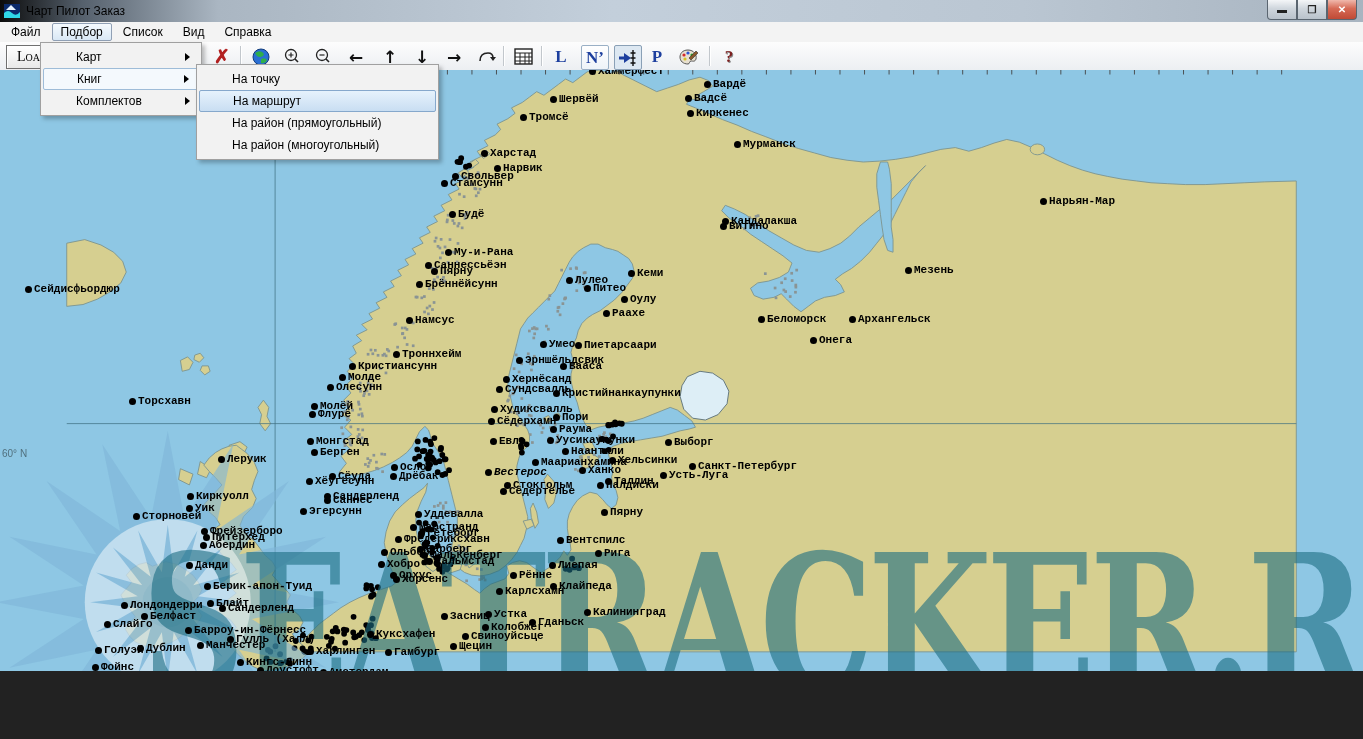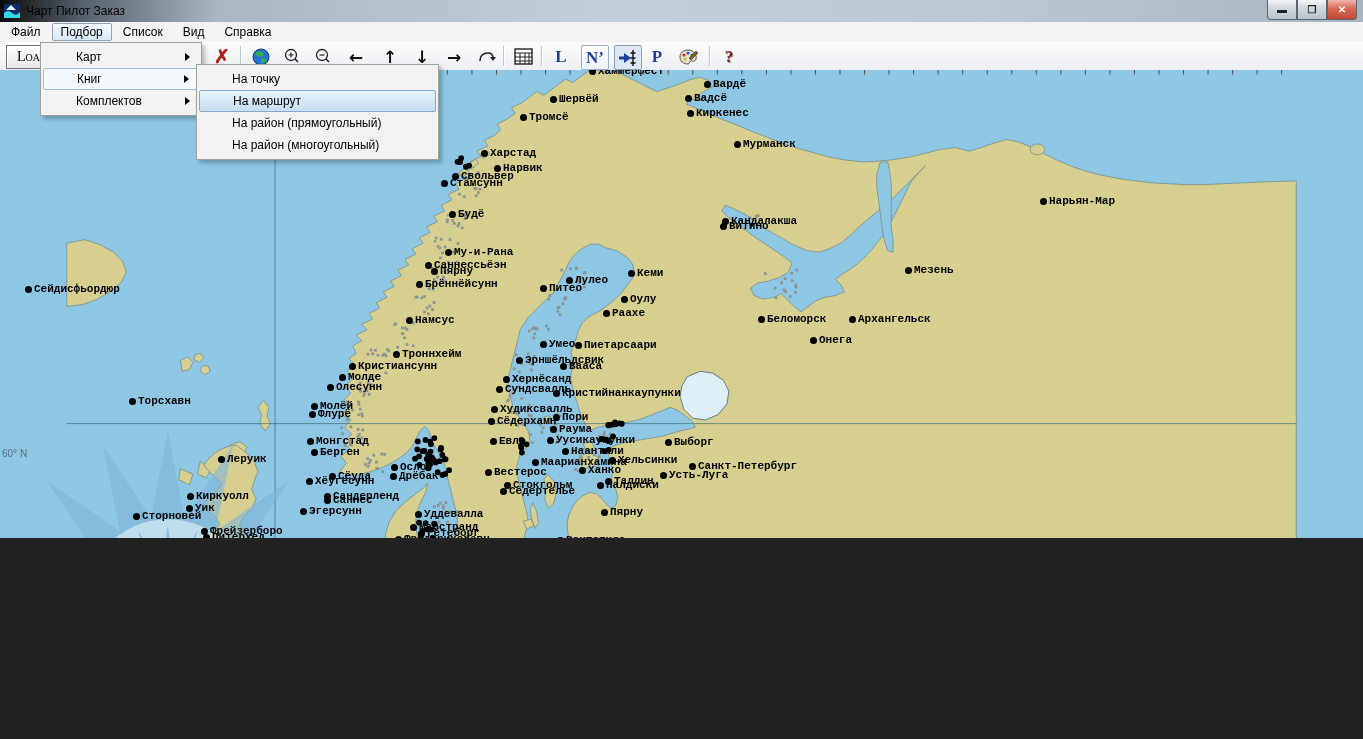--- a/index.html
+++ b/index.html
@@ -1,16 +1,16 @@
 <!DOCTYPE html>
 <html><head>
 <meta charset="utf-8">
 <style>
   html,body{margin:0;padding:0;background:#222;}
-  .window{position:relative;width:1363px;height:538px;background:#f0f0f0;overflow:hidden;
+  .window{position:relative;width:1363px;height:671px;background:#f0f0f0;overflow:hidden;
           font-family:"Liberation Sans",sans-serif;outline:1px solid #111;}
   
   .titlebar{position:absolute;left:0;top:0;width:1363px;height:22px;
     background:linear-gradient(90deg,#0b0b0b 0%,#55606c 6%,#aab6c2 16%,#c3cfdb 45%,#bac6d2 75%,#a8b4c0 100%);
     display:flex;align-items:center;}
   .app-icon{width:16px;height:14px;margin:0 6px 0 4px;}
   .title-text{font-size:12px;color:#000;}
   .winbtns{position:absolute;right:6px;top:0;display:flex;height:19px;}
   .winbtn{width:28px;height:19px;border:1px solid #5a6570;border-top:none;display:flex;align-items:center;justify-content:center;
     background:linear-gradient(#f4f6f8,#cfd6dd 45%,#b9c2cb);color:#222;font-size:10px;font-weight:bold;}
@@ -791,21 +791,21 @@
         <div class="city" style="left: 449px; top: 138px;"><span class="dot"></span><span>Будё</span></div>
         <div class="city" style="left: 722px; top: 145px;"><span class="dot"></span><span>Кандалакша</span></div>
         <div class="city" style="left: 720px; top: 150px;"><span class="dot"></span><span>Витино</span></div>
         <div class="city" style="left: 445px; top: 176px;"><span class="dot"></span><span>Му-и-Рана</span></div>
         <div class="city" style="left: 425px; top: 189px;"><span class="dot"></span><span>Саннессьёэн</span></div>
         <div class="city" style="left: 431px; top: 195px;"><span class="dot"></span><span>Пярну</span></div>
         <div class="city" style="left: 905px; top: 194px;"><span class="dot"></span><span>Мезень</span></div>
         <div class="city" style="left: 628px; top: 197px;"><span class="dot"></span><span>Кеми</span></div>
         <div class="city" style="left: 566px; top: 204px;"><span class="dot"></span><span>Лулео</span></div>
         <div class="city" style="left: 416px; top: 208px;"><span class="dot"></span><span>Брённёйсунн</span></div>
-        <div class="city" style="left: 540px; top: 212px; text-align: right;"><span class="dot"></span><span>Питео</span></div>
+        <div class="city" style="left: 584px; top: 212px; text-align: right;"><span class="dot"></span><span>Питео</span></div>
         <div class="city" style="left: 621px; top: 223px;"><span class="dot"></span><span>Оулу</span></div>
         <div class="city" style="left: 603px; top: 237px;"><span class="dot"></span><span>Раахе</span></div>
         <div class="city" style="left: 758px; top: 243px;"><span class="dot"></span><span>Беломорск</span></div>
         <div class="city" style="left: 849px; top: 243px;"><span class="dot"></span><span>Архангельск</span></div>
         <div class="city" style="left: 406px; top: 244px;"><span class="dot"></span><span>Намсус</span></div>
         <div class="city" style="left: 810px; top: 264px;"><span class="dot"></span><span>Онега</span></div>
         <div class="city" style="left: 540px; top: 268px;"><span class="dot"></span><span>Умео</span></div>
         <div class="city" style="left: 575px; top: 269px;"><span class="dot"></span><span>Пиетарсаари</span></div>
         <div class="city" style="left: 393px; top: 278px;"><span class="dot"></span><span>Троннхейм</span></div>
         <div class="city" style="left: 516px; top: 284px;"><span class="dot"></span><span>Эрншёльдсвик</span></div>
@@ -826,21 +826,21 @@
         <div class="city" style="left: 490px; top: 365px;"><span class="dot"></span><span>Евле</span></div>
         <div class="city" style="left: 547px; top: 364px;"><span class="dot"></span><span>Уусикаупунки</span></div>
         <div class="city" style="left: 665px; top: 366px;"><span class="dot"></span><span>Выборг</span></div>
         <div class="city" style="left: 562px; top: 375px;"><span class="dot"></span><span>Наантали</span></div>
         <div class="city" style="left: 311px; top: 376px;"><span class="dot"></span><span>Берген</span></div>
         <div class="city" style="left: 609px; top: 384px;"><span class="dot"></span><span>Хельсинки</span></div>
         <div class="city" style="left: 532px; top: 386px;"><span class="dot"></span><span>Маарианхамина</span></div>
         <div class="city" style="left: 689px; top: 390px;"><span class="dot"></span><span>Санкт-Петербург</span></div>
         <div class="city" style="left: 391px; top: 391px;"><span class="dot"></span><span>Осло</span></div>
         <div class="city" style="left: 579px; top: 394px;"><span class="dot"></span><span>Ханко</span></div>
-        <div class="city" style="left: 485px; top: 396px;"><span class="dot"></span><span>Вестерос</span></div>
+        <div class="city" style="left: 485px; top: 396px; font-style: italic;"><span class="dot"></span><span>Вестерос</span></div>
         <div class="city" style="left: 329px; top: 400px;"><span class="dot"></span><span>Сёуда</span></div>
         <div class="city" style="left: 660px; top: 399px;"><span class="dot"></span><span>Усть-Луга</span></div>
         <div class="city" style="left: 390px; top: 400px;"><span class="dot"></span><span>Дрёбак</span></div>
         <div class="city" style="left: 306px; top: 405px;"><span class="dot"></span><span>Хёугесунн</span></div>
         <div class="city" style="left: 605px; top: 405px;"><span class="dot"></span><span>Таллин</span></div>
         <div class="city" style="left: 504px; top: 409px;"><span class="dot"></span><span>Стокгольм</span></div>
         <div class="city" style="left: 597px; top: 409px;"><span class="dot"></span><span>Палдиски</span></div>
         <div class="city" style="left: 500px; top: 415px;"><span class="dot"></span><span>Сёдертелье</span></div>
         <div class="city" style="left: 324px; top: 420px;"><span class="dot"></span><span>Сандерленд</span></div>
         <div class="city" style="left: 25px; top: 213px;"><span class="dot"></span><span>Сейдисфьордюр</span></div>

